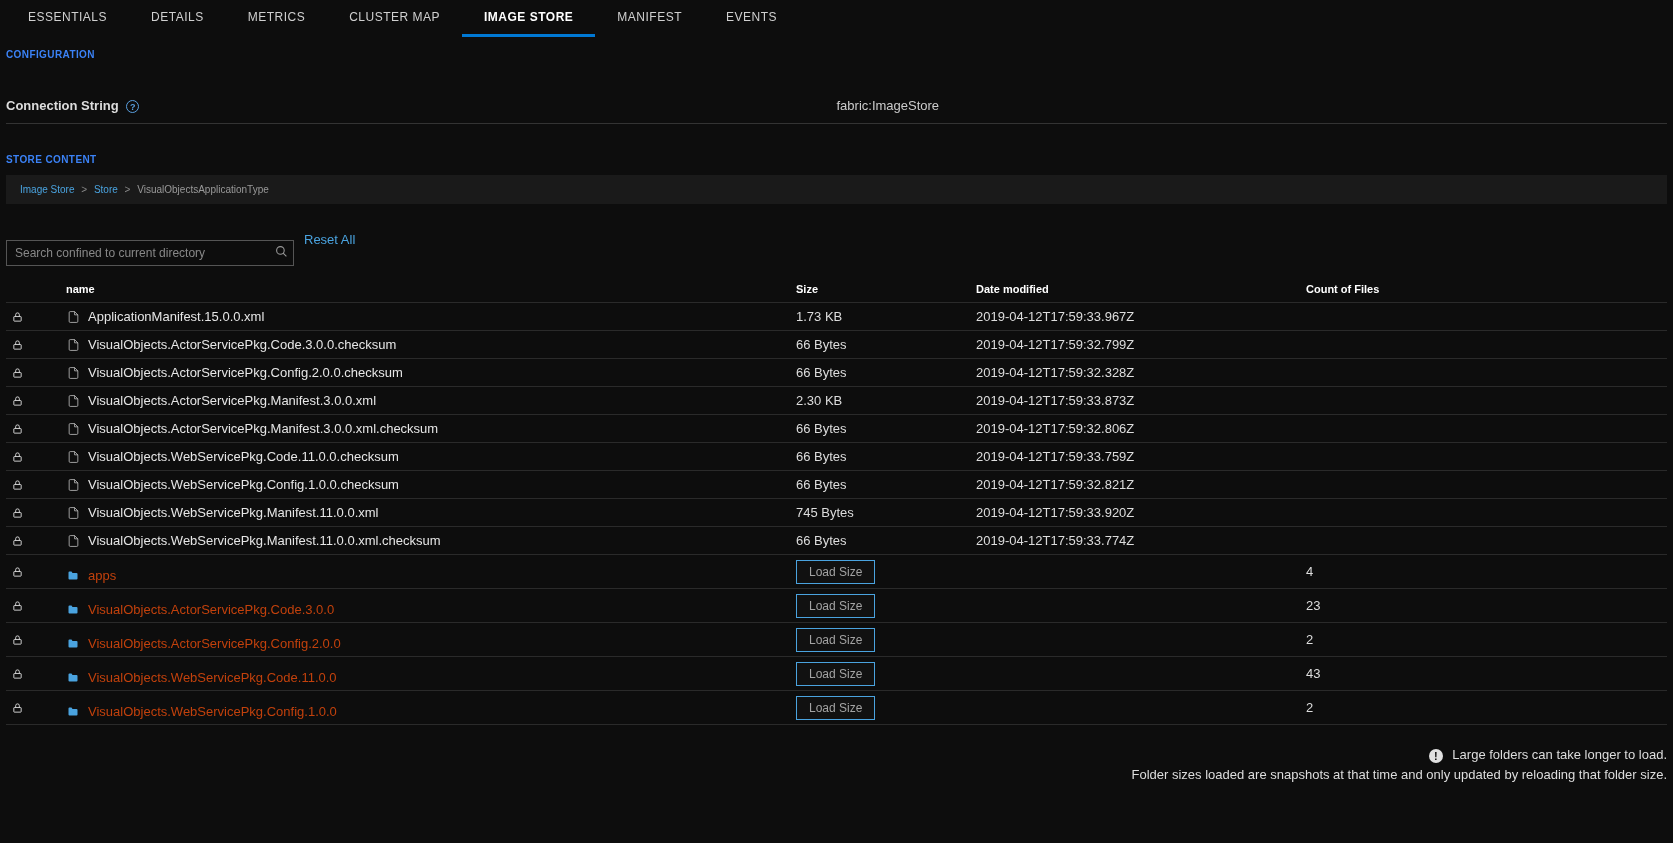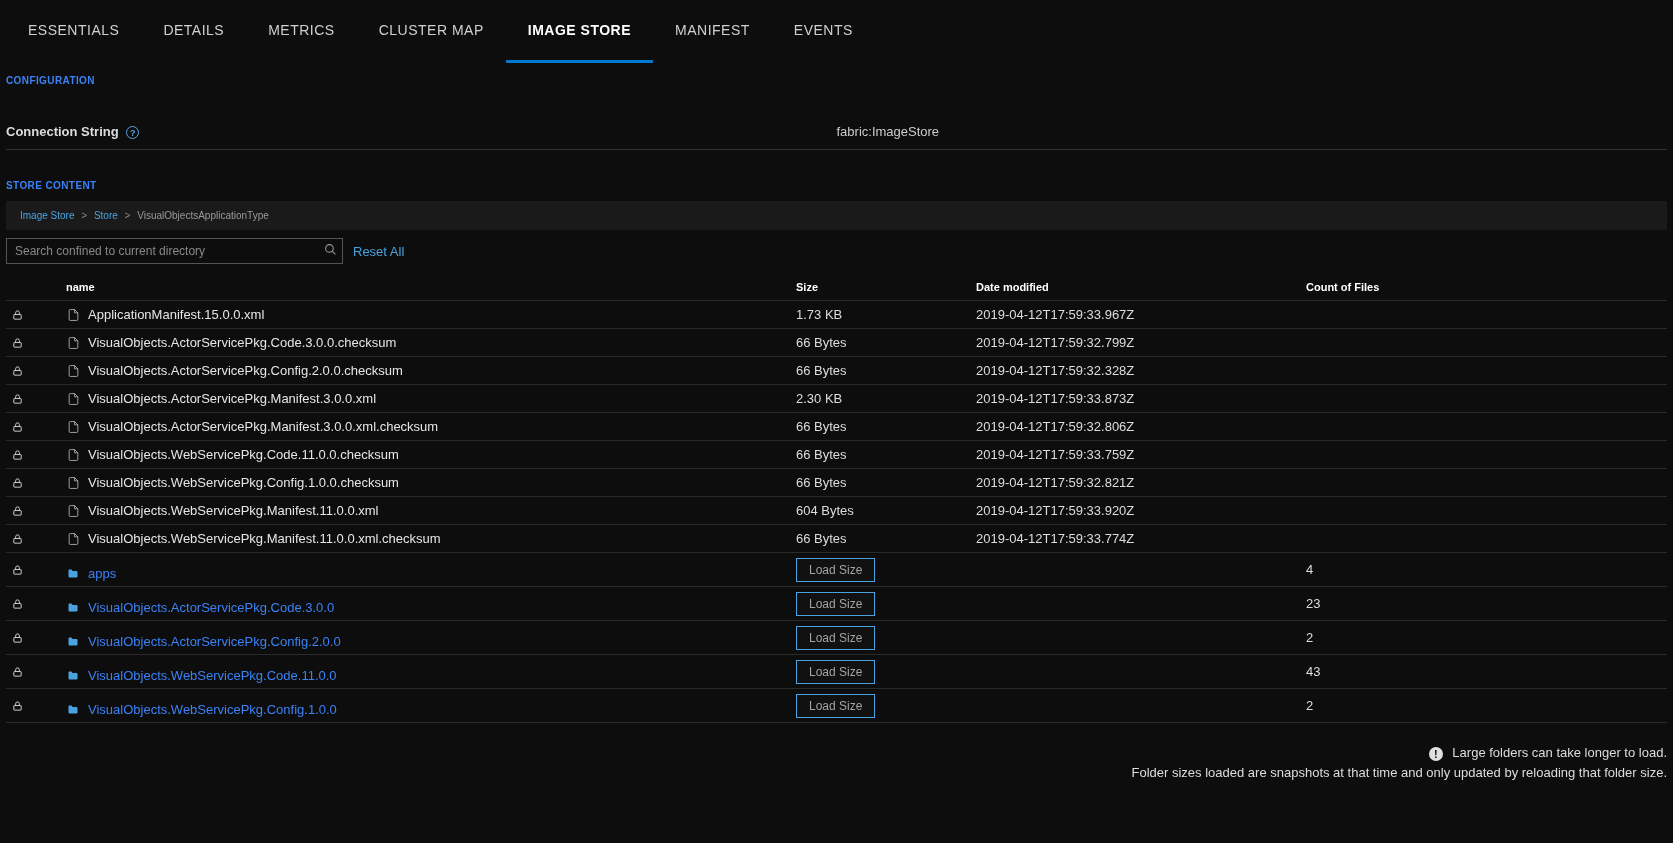--- a/index.html
+++ b/index.html
@@ -12,22 +12,22 @@
     width: 1673px;
   }
   
   .tabs {
     display: flex;
     gap: 0;
     padding: 0;
     margin-bottom: 12px;
   }
   .tab {
-    padding: 22px 22px;
-    font-size: 14px;
+    padding: 10px 22px;
+    font-size: 12px;
     letter-spacing: 0.5px;
     color: #d0d0d0;
     cursor: pointer;
     border-bottom: 3px solid transparent;
   }
   .tab.active {
     color: #fff;
     font-weight: 600;
     border-bottom: 3px solid #0078d4;
   }
@@ -81,21 +81,22 @@
   
   .search-row {
     display: flex;
     align-items: center;
     gap: 10px;
     margin-bottom: 8px;
     padding: 0 0 2px 0;
   }
   .search-wrap {
     position: relative;
-    width: 337px;
+    width: 288px;
+    margin-top: 28px;
   }
   .search-input {
     width: 100%;
     background: #0d0d0d;
     border: 1px solid #555;
     color: #ccc;
     font-size: 12px;
     padding: 5px 28px 5px 8px;
     outline: none;
   }
@@ -140,21 +141,21 @@
   .lock-cell { color: #ddd; font-size: 12px; }
   .name-cell { gap: 8px; align-items: flex-end; }
   .file-icon, .folder-icon {
     display: inline-flex;
     width: 14px; height: 14px;
     align-items: center; justify-content: center;
   }
   .folder-icon svg { fill: #4aa3df; }
   .file-icon svg { fill: none; stroke: #ccc; stroke-width: 1.4; }
   .name-file { color: #e6e6e6; }
-  .name-folder { color: #3b82f6; cursor: pointer; margin-top: 7px; }
+  .name-folder { color: #c2410c; cursor: pointer; margin-top: 7px; }
   .load-btn {
     background: #111;
     border: 1px solid #4aa3df;
     color: #a3a3a3;
     font-size: 12px;
     padding: 4px 12px;
     cursor: pointer;
   }
   .size-cell, .date-cell, .count-cell { color: #ddd; }
   
@@ -382,21 +383,21 @@
         </div>
         <div class="cell name-cell">
           <span class="file-icon">
             <svg width="13" height="14" viewBox="0 0 24 24">
               <path d="M14 2H6a2 2 0 0 0-2 2v16a2 2 0 0 0 2 2h12a2 2 0 0 0 2-2V8z"></path>
               <polyline points="14 2 14 8 20 8"></polyline>
             </svg>
           </span>
           <span class="name-file">VisualObjects.WebServicePkg.Manifest.11.0.0.xml</span>
         </div>
-        <div class="cell size-cell">604 Bytes</div>
+        <div class="cell size-cell">745 Bytes</div>
         <div class="cell date-cell">2019-04-12T17:59:33.920Z</div>
         <div class="cell count-cell"></div>
       </div>
       <div class="trow">
         <div class="cell lock-cell">
           <svg width="11" height="12" viewBox="0 0 24 24" fill="none" stroke="#ddd" stroke-width="2">
             <rect x="4" y="11" width="16" height="10" rx="1"></rect>
             <path d="M8 11V7a4 4 0 0 1 8 0v4"></path>
           </svg>
         </div>

